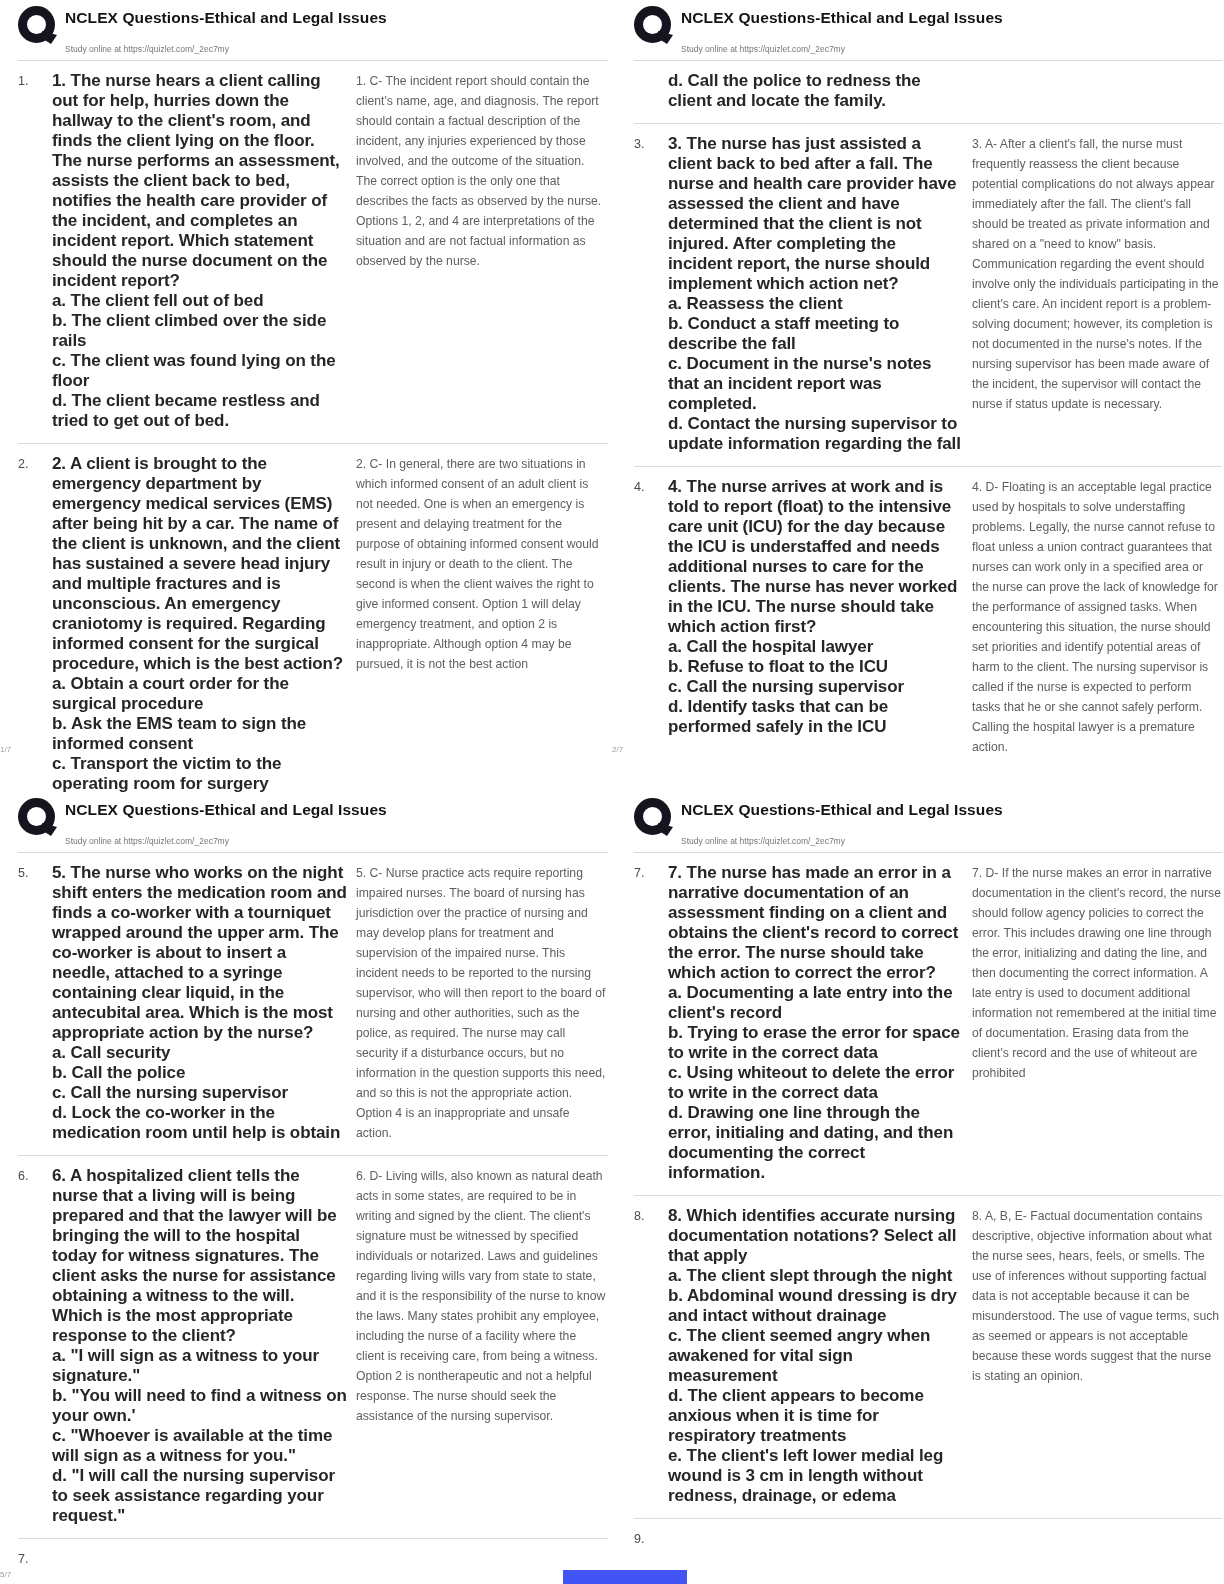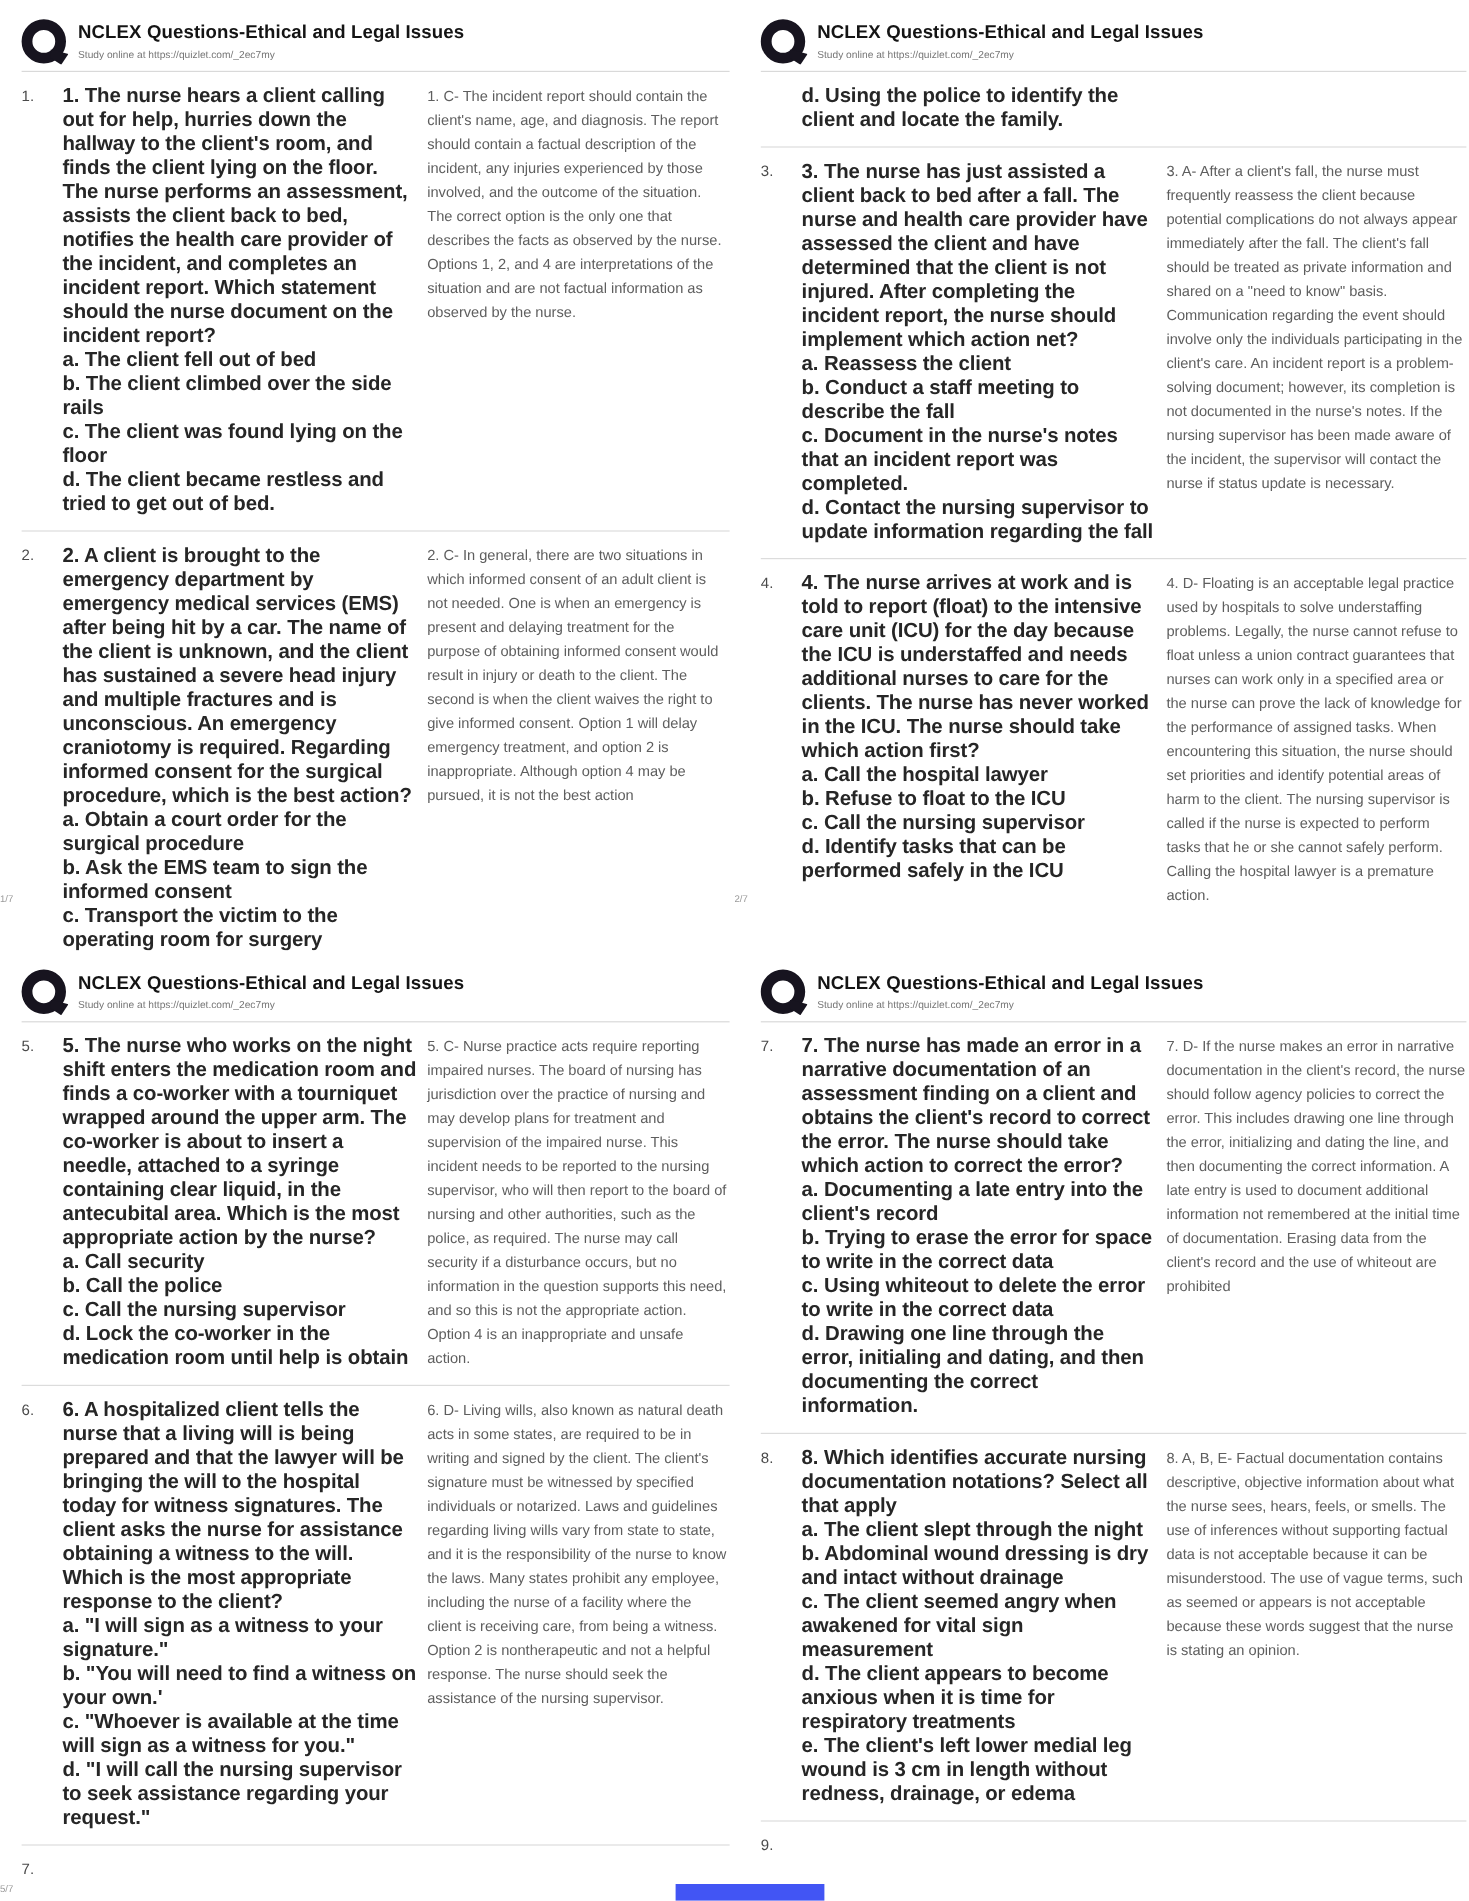--- a/index.html
+++ b/index.html
@@ -9,21 +9,21 @@
     width:1224px; height:1584px;
     background:#ffffff;
     display:grid;
     grid-template-columns:612px 612px;
     grid-template-rows:792px 792px;
   }
   .quadrant {
     position:relative;
     box-sizing:border-box;
     overflow:hidden;
-    padding-top:16px;
+    padding-top:6px;
   }
   .q-left  { padding-left:18px; padding-right:4px; }
   .q-right { padding-left:22px; padding-right:2px; }
 
   
   .q-header {
     display:flex; align-items:flex-start; gap:10px;
     padding-bottom:6px;
     border-bottom:1px solid #d9d9d9;
   }
@@ -32,21 +32,21 @@
     content:""; position:absolute; inset:0; box-sizing:border-box;
     border:9px solid #17141f; border-radius:50%;
   }
   .logo::after {
     content:""; position:absolute; width:15px; height:13px; right:-2px; bottom:-1px;
     background:#17141f;
     clip-path:polygon(0 0, 100% 30%, 60% 100%, 0 55%);
   }
   .head-text { padding-top:3px; }
   .title { font-size:15.5px; font-weight:700; color:#141414; letter-spacing:0.1px; }
-  .subtitle { font-size:8.5px; color:#767676; margin-top:3px; }
+  .subtitle { font-size:8.5px; color:#767676; margin-top:17px; }
 
   
   .items { }
   .item {
     display:grid;
     grid-template-columns:26px 296px 1fr;
     column-gap:8px;
     padding:10px 0 12px;
   }
   .item + .item { border-top:1px solid #dcdcdc; }
@@ -116,21 +116,21 @@
     <header class="q-header">
       <div class="logo"></div>
       <div class="head-text">
         <div class="title">NCLEX Questions-Ethical and Legal Issues</div>
         <div class="subtitle">Study online at https://quizlet.com/_2ec7my</div>
       </div>
     </header>
     <div class="items">
       <section class="item">
         <div class="num"></div>
-        <div class="question">d. Using the police to identify the client and locate the family.</div>
+        <div class="question">d. Call the police to redness the client and locate the family.</div>
         <div class="answer"></div>
       </section>
       <section class="item">
         <div class="num">3.</div>
         <div class="question">3. The nurse has just assisted a client back to bed after a fall. The nurse and health care provider have assessed the client and have determined that the client is not injured. After completing the incident report, the nurse should implement which action net?
 a. Reassess the client
 b. Conduct a staff meeting to describe the fall
 c. Document in the nurse's notes that an incident report was completed.
 d. Contact the nursing supervisor to update information regarding the fall</div>
         <div class="answer">3. A- After a client's fall, the nurse must frequently reassess the client because potential complications do not always appear immediately after the fall. The client's fall should be treated as private information and shared on a "need to know" basis. Communication regarding the event should involve only the individuals participating in the client's care. An incident report is a problem-solving document; however, its completion is not documented in the nurse's notes. If the nursing supervisor has been made aware of the incident, the supervisor will contact the nurse if status update is necessary.</div>

